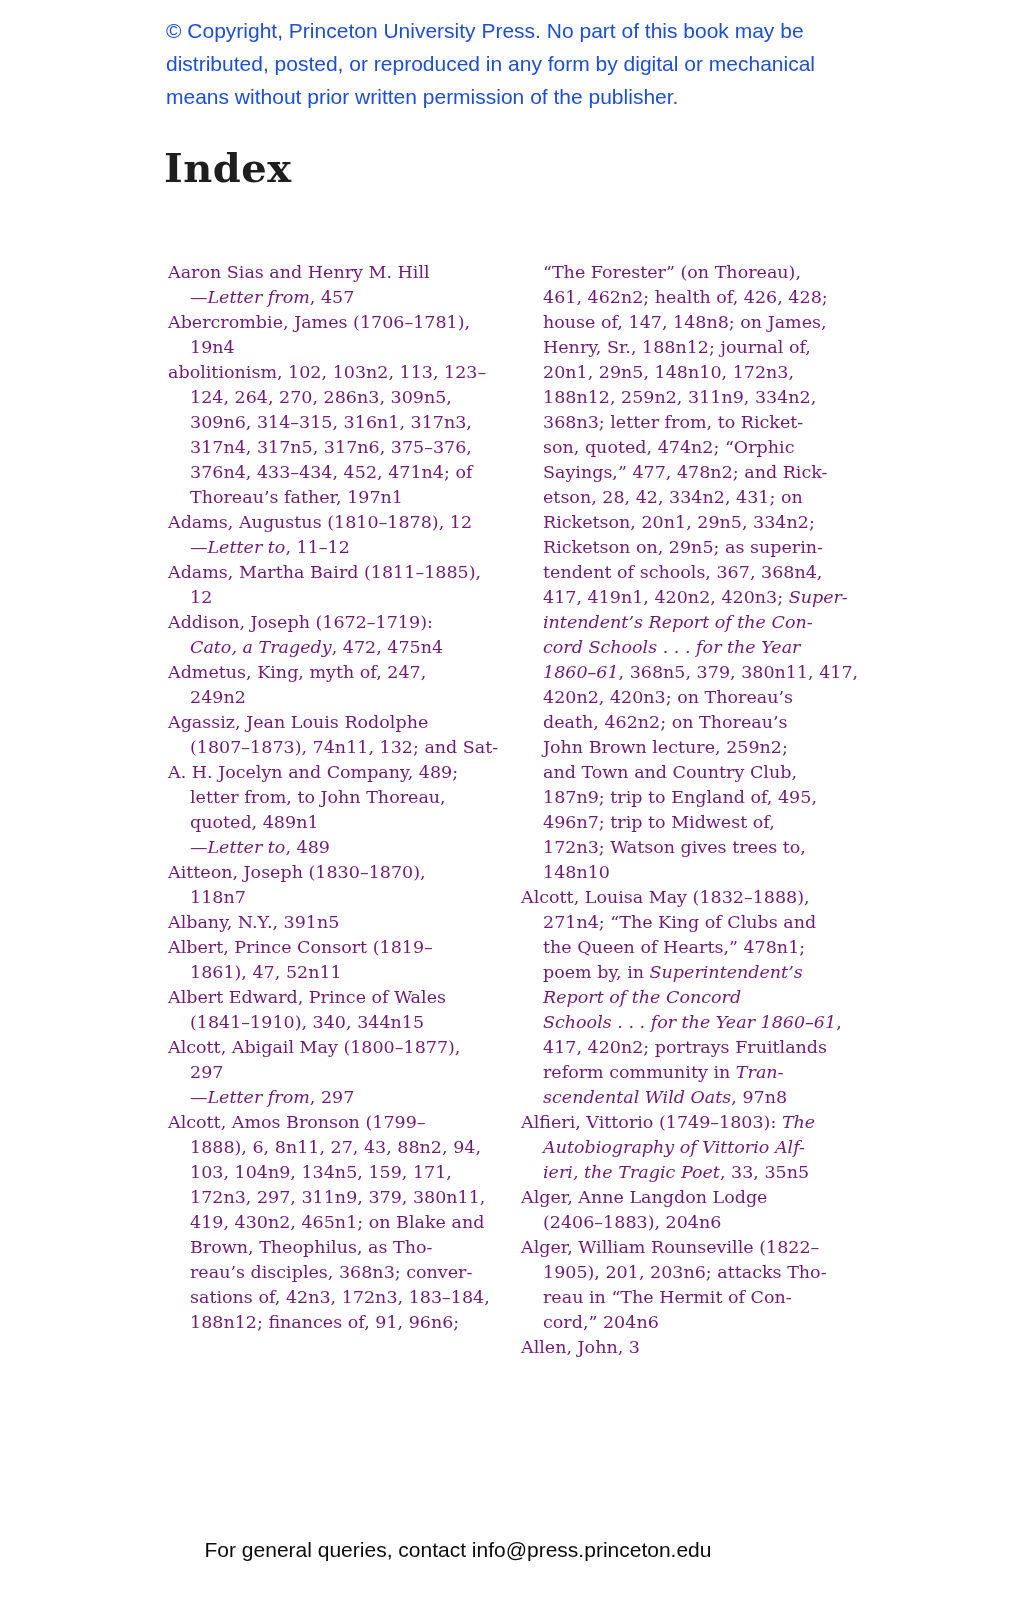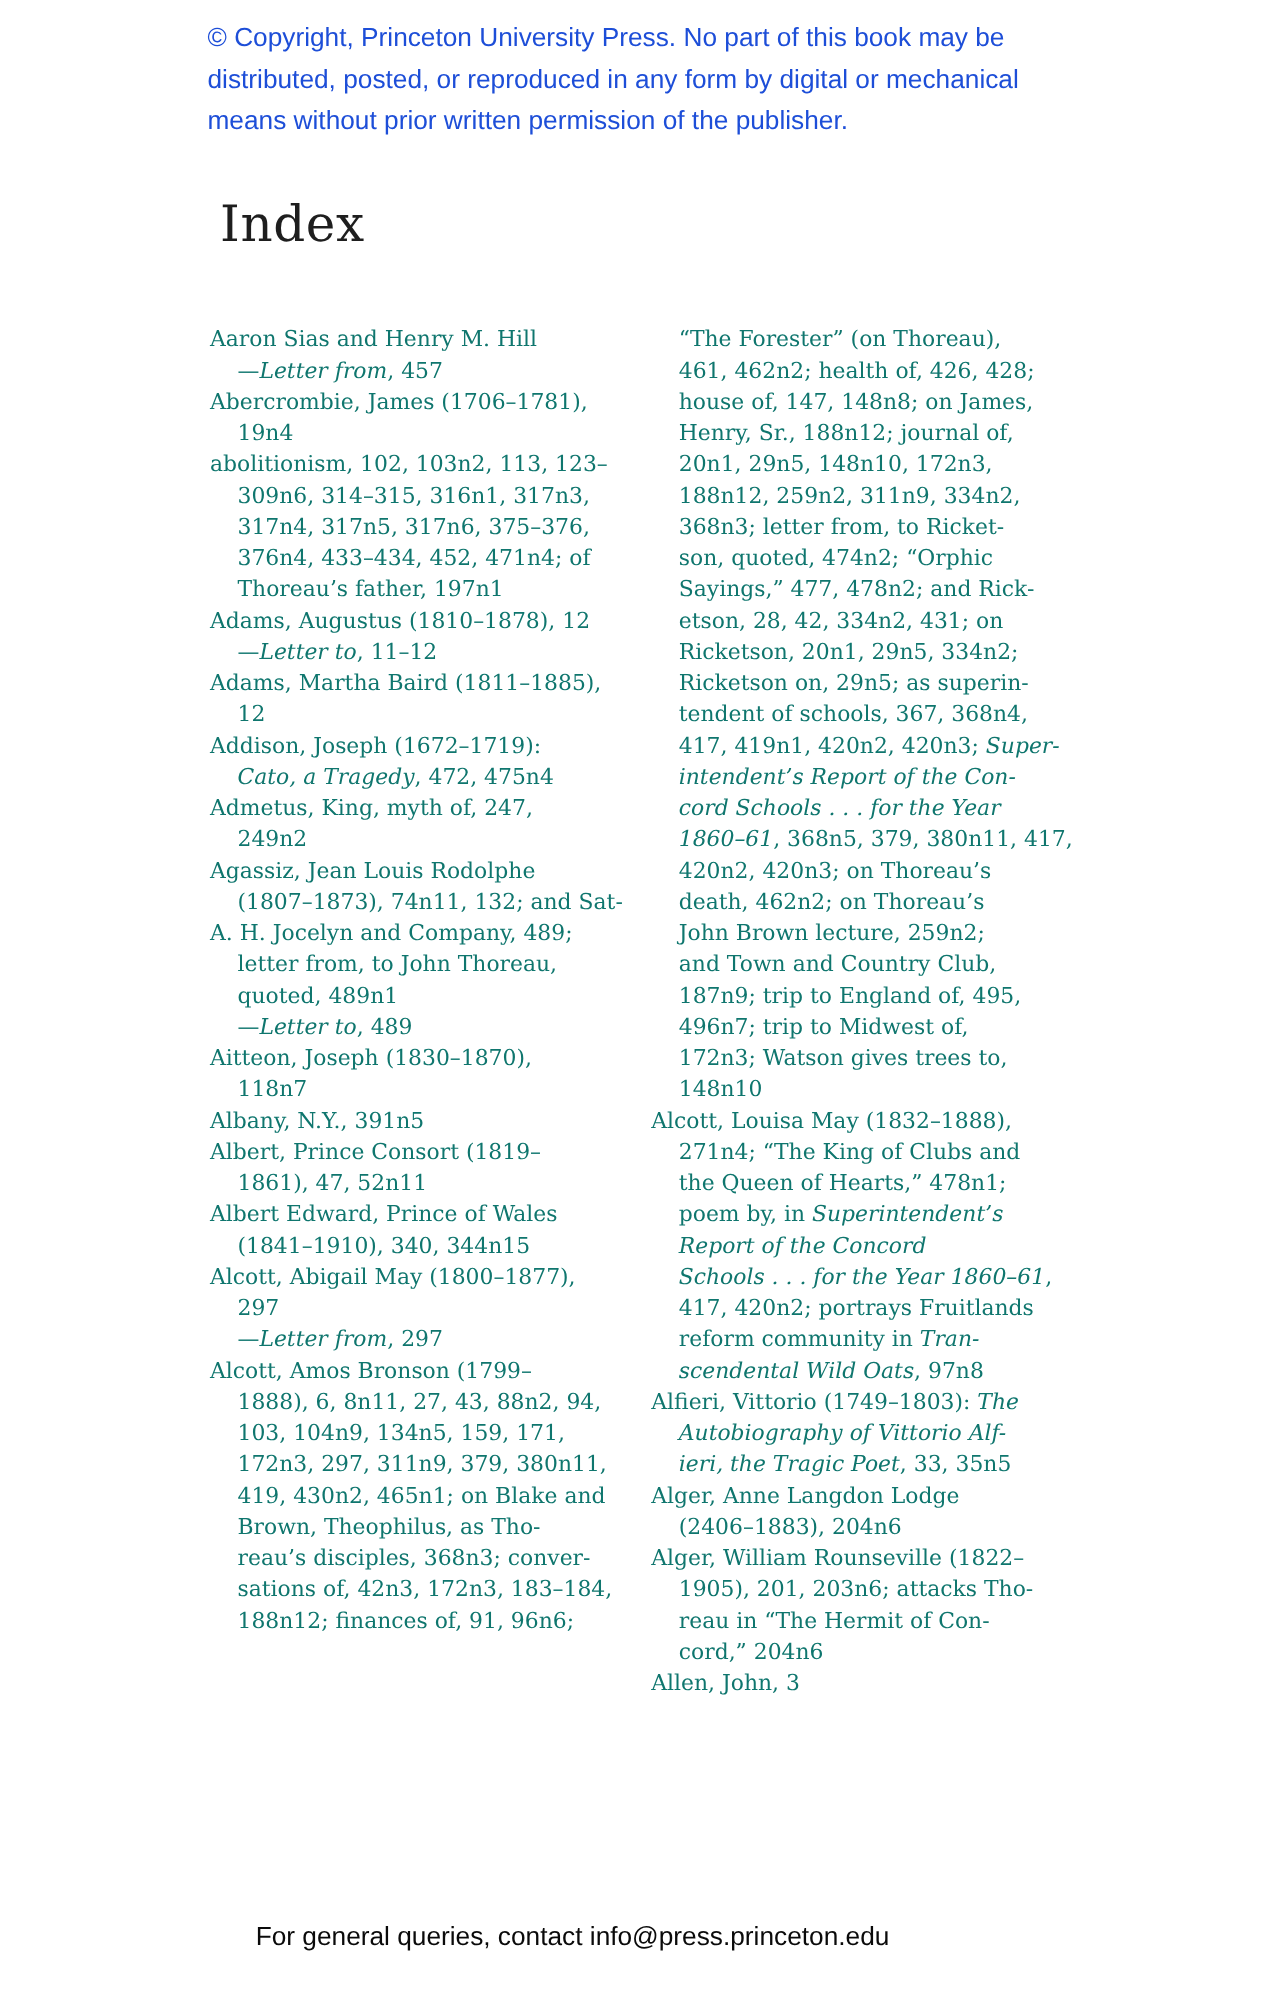--- a/index.html
+++ b/index.html
@@ -26,21 +26,21 @@
     font-size: 40px;
     line-height: 1.2;
     color: #1e1e1e;
     letter-spacing: 0.5px;
   }
   .index-col {
     position: absolute;
     top: 260px;
     font-size: 17.5px;
     line-height: 25px;
-    color: #0f766e;
+    color: #701a75;
   }
   #col-left  { left: 168px; width: 340px; }
   #col-right { left: 521px; width: 370px; }
   .index-line { white-space: nowrap; }
   .index-line.indent { padding-left: 22px; }
   .it { font-style: italic; margin-top: 11px; }
   .page-footer {
     position: absolute;
     left: 0; top: 1538px;
     width: 916px;
@@ -52,28 +52,29 @@
 </style>
 </head>
 <body>
 
 <div class="copyright">
   <div>© Copyright, Princeton University Press. No part of this book may be</div>
   <div>distributed, posted, or reproduced in any form by digital or mechanical</div>
   <div>means without prior written permission of the publisher.</div>
 </div>
 
-<h1 class="page-title" style="margin:12px; font-weight:normal;">Index</h1>
+<h1 class="page-title" style="margin:0; font-weight:bold;">Index</h1>
 
 <div id="col-left" class="index-col">
     <div class="index-line"><span>Aaron Sias and Henry M. Hill</span></div>
     <div class="index-line indent"><span>—</span><span class="it">Letter from</span><span>, 457</span></div>
     <div class="index-line"><span>Abercrombie, James (1706–1781),</span></div>
     <div class="index-line indent"><span>19n4</span></div>
     <div class="index-line"><span>abolitionism, 102, 103n2, 113, 123–</span></div>
+    <div class="index-line indent"><span>124, 264, 270, 286n3, 309n5,</span></div>
     <div class="index-line indent"><span>309n6, 314–315, 316n1, 317n3,</span></div>
     <div class="index-line indent"><span>317n4, 317n5, 317n6, 375–376,</span></div>
     <div class="index-line indent"><span>376n4, 433–434, 452, 471n4; of</span></div>
     <div class="index-line indent"><span>Thoreau’s father, 197n1</span></div>
     <div class="index-line"><span>Adams, Augustus (1810–1878), 12</span></div>
     <div class="index-line indent"><span>—</span><span class="it">Letter to</span><span>, 11–12</span></div>
     <div class="index-line"><span>Adams, Martha Baird (1811–1885),</span></div>
     <div class="index-line indent"><span>12</span></div>
     <div class="index-line"><span>Addison, Joseph (1672–1719):</span></div>
     <div class="index-line indent"><span class="it">Cato, a Tragedy</span><span>, 472, 475n4</span></div>

